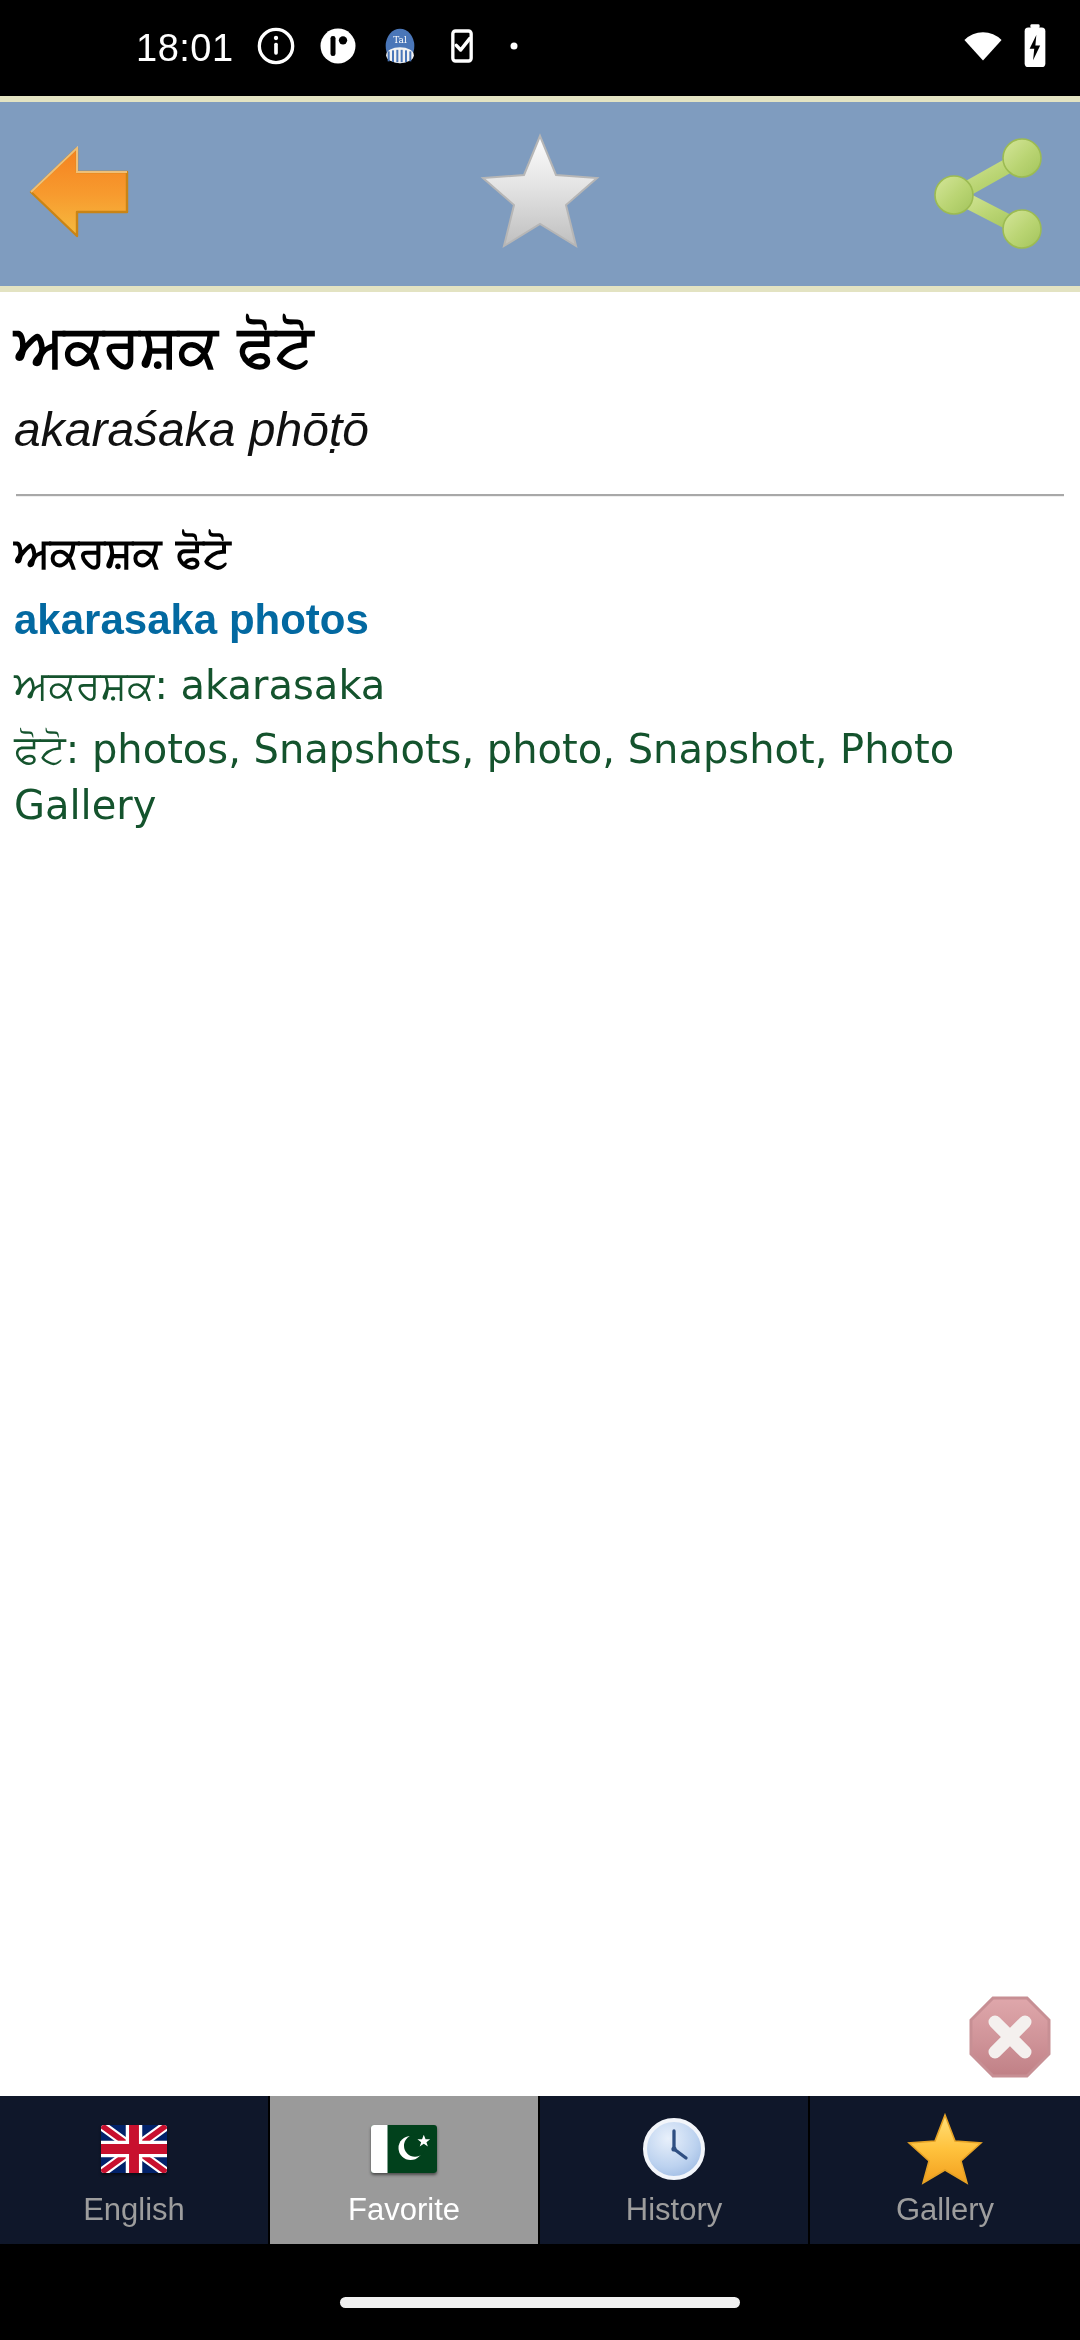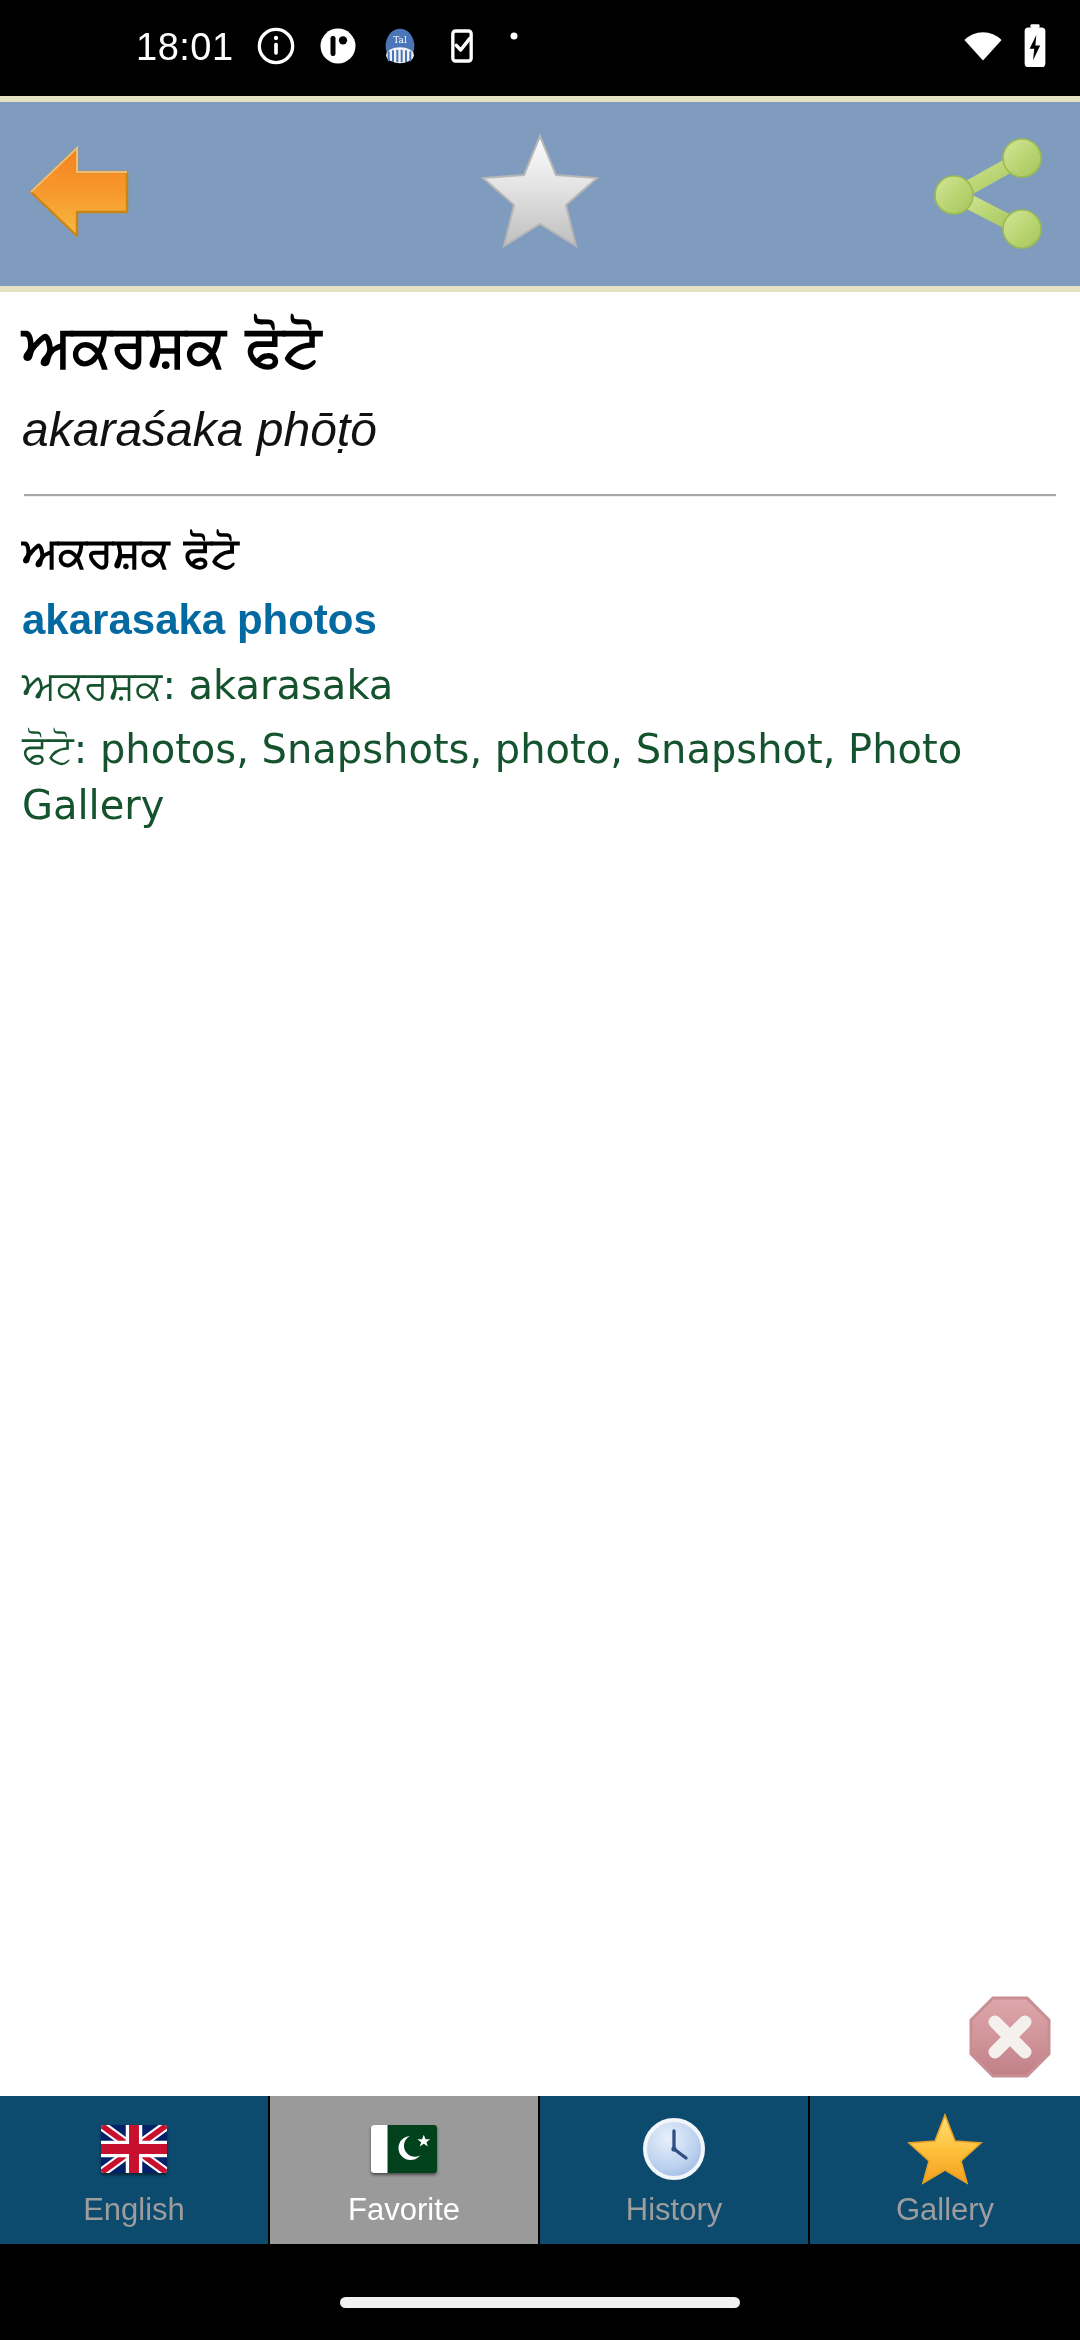--- a/index.html
+++ b/index.html
@@ -11,21 +11,21 @@
     position:relative;
   }
 
   
   #status-bar{
     position:absolute; top:0; left:0; width:1080px; height:96px;
     background:#000000;
     display:flex; align-items:center;
   }
   #status-left{
-    display:flex; align-items:flex-start; gap:22px;
+    display:flex; align-items:center; gap:22px;
     margin-left:136px;
   }
   #clock{
     color:#ffffff; font-size:38px; letter-spacing:0.5px;
     font-family:"Liberation Sans",sans-serif;
   }
   .sb-icon{ display:block; }
 
   #status-right{
     position:absolute; right:30px; top:0; height:96px;
@@ -43,21 +43,21 @@
   #btn-back{ position:absolute; left:8px; top:50%; transform:translateY(-50%); width:140px; height:120px;
              display:flex; align-items:center; justify-content:center; }
   #btn-fav { position:absolute; left:50%; top:50%; transform:translate(-50%,-50%); width:150px; height:140px;
              display:flex; align-items:center; justify-content:center; }
   #btn-share{ position:absolute; right:20px; top:50%; transform:translateY(-50%); width:140px; height:130px;
              display:flex; align-items:center; justify-content:center; }
 
   
   #content{
     position:absolute; top:292px; left:0; width:1080px;
-    padding:0 22px;
+    padding:0 14px;
   }
   #headword{
     font-size:58px; font-weight:700; color:#000000;
     line-height:1.18; margin-top:20px; letter-spacing:0px;
     font-family:"DejaVu Sans","Liberation Sans",sans-serif;
   }
   #translit{
     font-size:48px; font-style:italic; color:#111111;
     line-height:1.25; margin-top:20px;
     font-family:"Liberation Sans",sans-serif;
@@ -88,21 +88,21 @@
 
   
   #bottom-nav{
     position:absolute; left:0; bottom:96px; width:1080px; height:148px;
     background:#000000;
     display:flex;
   }
   .nav-tab{
     flex:1 1 25%; height:148px;
     display:flex; flex-direction:column; align-items:center; justify-content:center;
-    background:#0c4a6e;
+    background:#0f172a;
     border-right:2px solid #000000;
     position:relative;
   }
   .nav-tab:last-child{ border-right:none; }
   .nav-tab.selected{ background:#9a9a9a; }
   .nav-icon{ height:74px; display:flex; align-items:center; justify-content:center; }
   .nav-label{
     font-size:31px; color:#9d9d9d; margin-top:6px;
     font-family:"Liberation Sans",sans-serif;
   }

